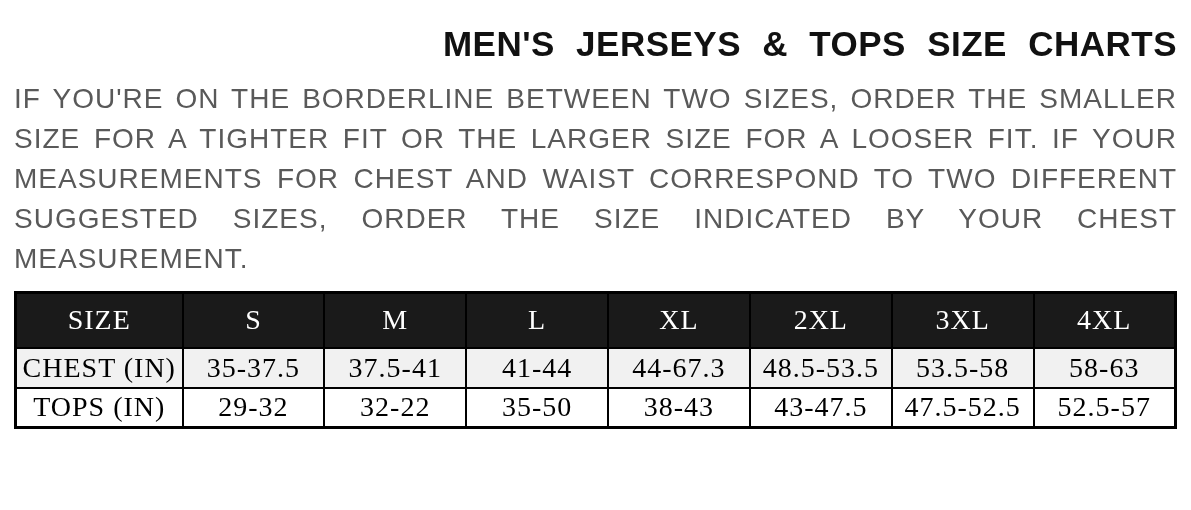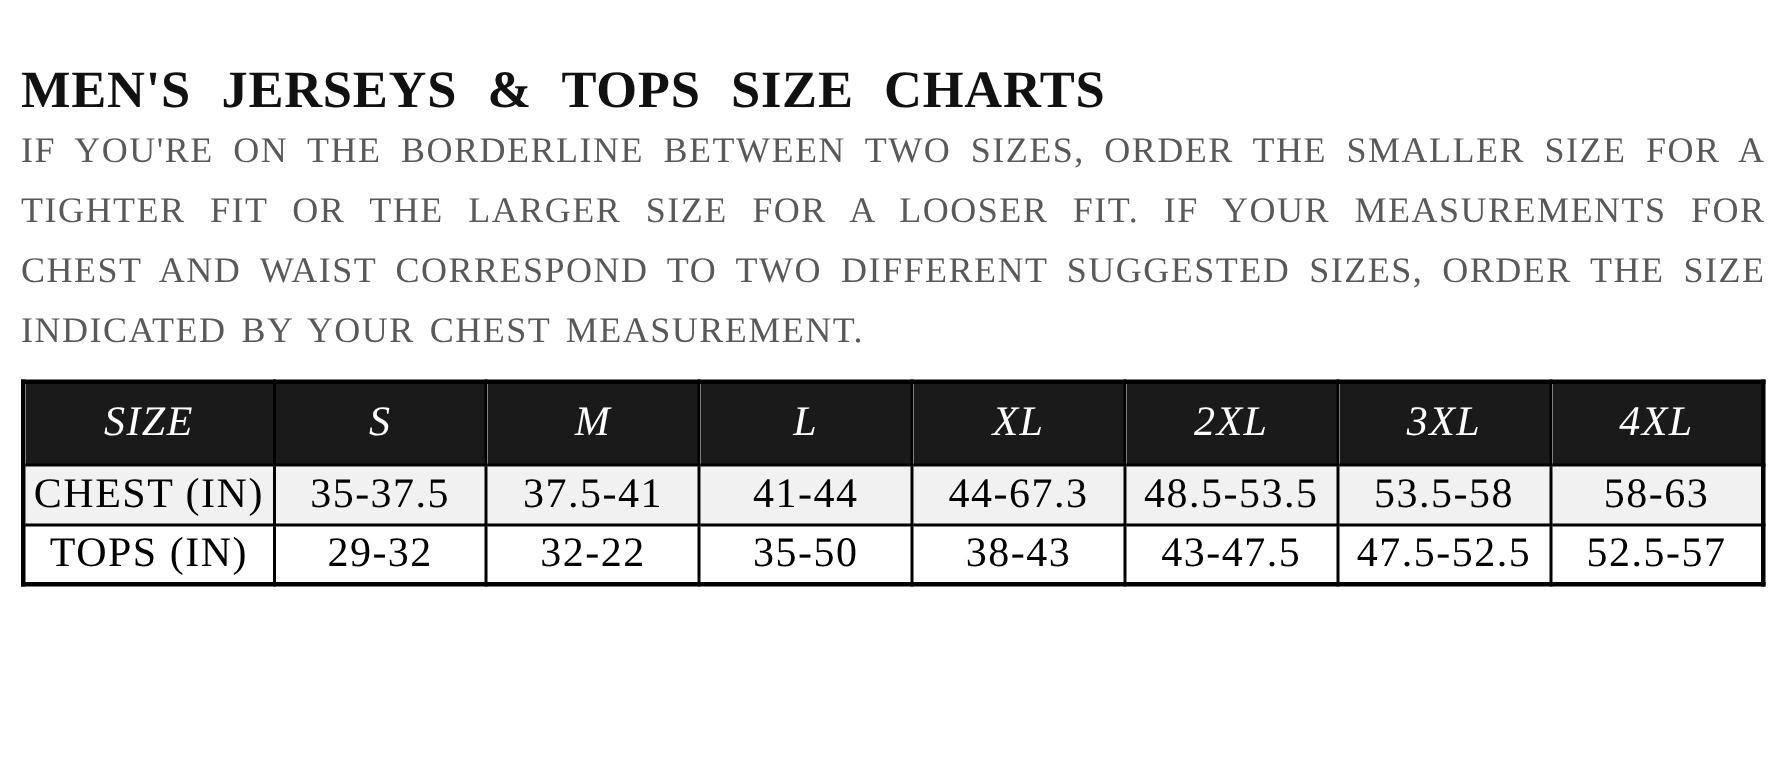--- a/index.html
+++ b/index.html
@@ -14,39 +14,39 @@
     overflow: hidden;
     font-family: "Liberation Sans", sans-serif;
   }
   .page {
     width: 1191px;
     height: 510px;
     padding: 0 14px;
   }
   .title {
     margin: 0;
-    padding-top: 40px;
-    text-align: left;
+    padding-top: 24px;
+    text-align: right;
     font-size: 35px;
     line-height: 40px;
     font-weight: 700;
     color: var(--title-text, #111111);
     letter-spacing: 0.5px;
     word-spacing: 11px;
-    font-family: Liberation Serif, serif;
+    font-family: Liberation Sans, sans-serif;
   }
   .intro {
-    margin: 1px 0 0 0;
+    margin: 15px 0 0 0;
     color: var(--intro-text, #595959);
-    font-size: 24px;
+    font-size: 28px;
     line-height: 40px;
     letter-spacing: 1px;
     word-spacing: 3px;
     text-align: justify;
-    font-family: Liberation Serif, serif;
+    font-family: Liberation Sans, sans-serif;
   }
   table.size-chart {
     width: 1163px;
     margin-top: 12px;
     border-collapse: collapse;
     table-layout: fixed;
     border: 3px solid var(--border, #000000);
     font-family: "Liberation Serif", "DejaVu Serif", serif;
     font-size: 28px;
     letter-spacing: 1px;
@@ -59,21 +59,20 @@
     vertical-align: middle;
     padding: 0;
     font-weight: 400;
     overflow: hidden;
     white-space: nowrap;
   }
   thead th {
     background: var(--header-bg, #1a1a1a);
     color: var(--header-text, #ffffff);
     height: 55px;
-    font-style: italic;
   }
   tbody th, tbody td {
     color: #000000;
     height: 40px;
   }
   tbody tr.alt { background: var(--row-alt-bg, #f1f1f1); }
   tbody tr.plain { background: var(--row-bg, #ffffff); }
 </style>
 </head>
 <body>

